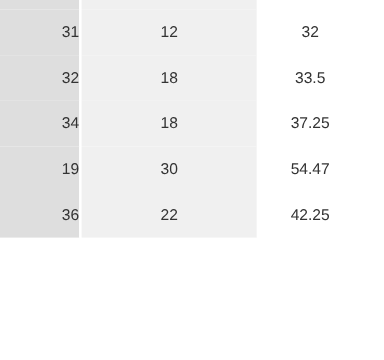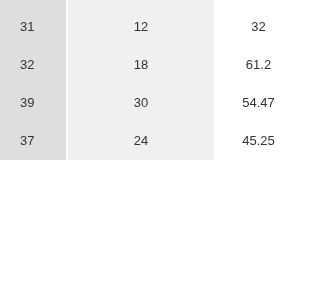--- a/index.html
+++ b/index.html
@@ -44,21 +44,21 @@
     color: #333333;
     white-space: nowrap;
     vertical-align: middle;
     border: none;
   }
 
   
   #data-table td.col-index {
     width: 66px;
     background: #dedede;
-    text-align: left;
+    text-align: right;
     padding-left: 20px;
     box-sizing: border-box;
   }
 
   
   #data-table td.col-gap {
     width: 2px;
     background: #ffffff;
   }
 
@@ -94,35 +94,41 @@
         <td class="col-index">31</td>
         <td class="col-gap"></td>
         <td class="col-b">12</td>
         <td class="col-c">32</td>
       </tr>
 
       <tr>
         <td class="col-index">32</td>
         <td class="col-gap"></td>
         <td class="col-b">18</td>
-        <td class="col-c">61.2</td>
+        <td class="col-c">33.5</td>
       </tr>
 
 
+      <tr>
+        <td class="col-index">34</td>
+        <td class="col-gap"></td>
+        <td class="col-b">18</td>
+        <td class="col-c">37.25</td>
+      </tr>
 
       <tr>
-        <td class="col-index">39</td>
+        <td class="col-index">19</td>
         <td class="col-gap"></td>
         <td class="col-b">30</td>
         <td class="col-c">54.47</td>
       </tr>
 
+      <tr>
+        <td class="col-index">36</td>
+        <td class="col-gap"></td>
+        <td class="col-b">22</td>
+        <td class="col-c">42.25</td>
+      </tr>
 
-      <tr>
-        <td class="col-index">37</td>
-        <td class="col-gap"></td>
-        <td class="col-b">24</td>
-        <td class="col-c">45.25</td>
-      </tr>
 
     </tbody>
   </table>
 </div>
 
 </body></html>

